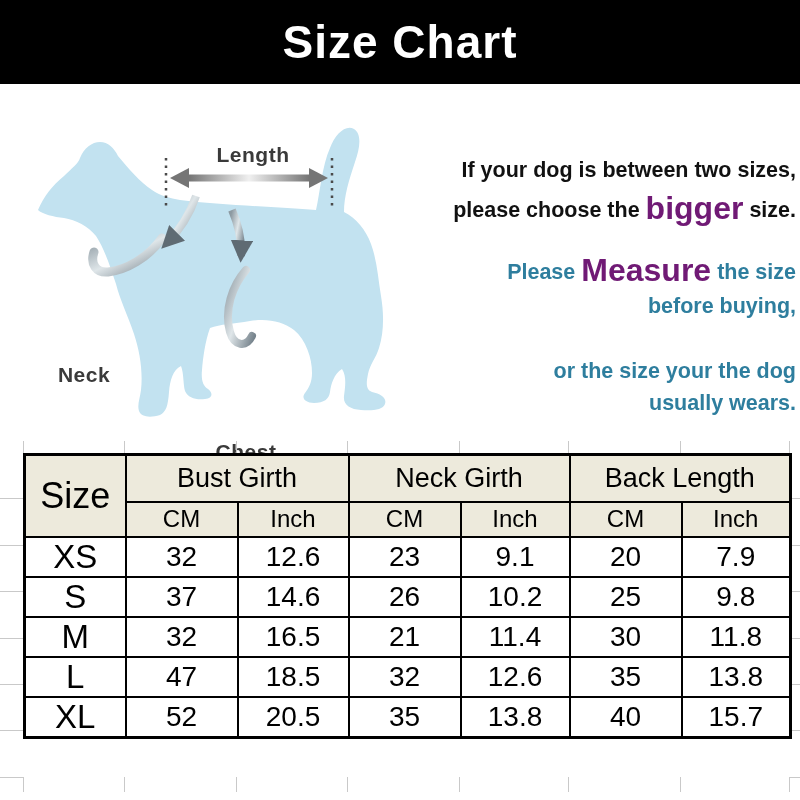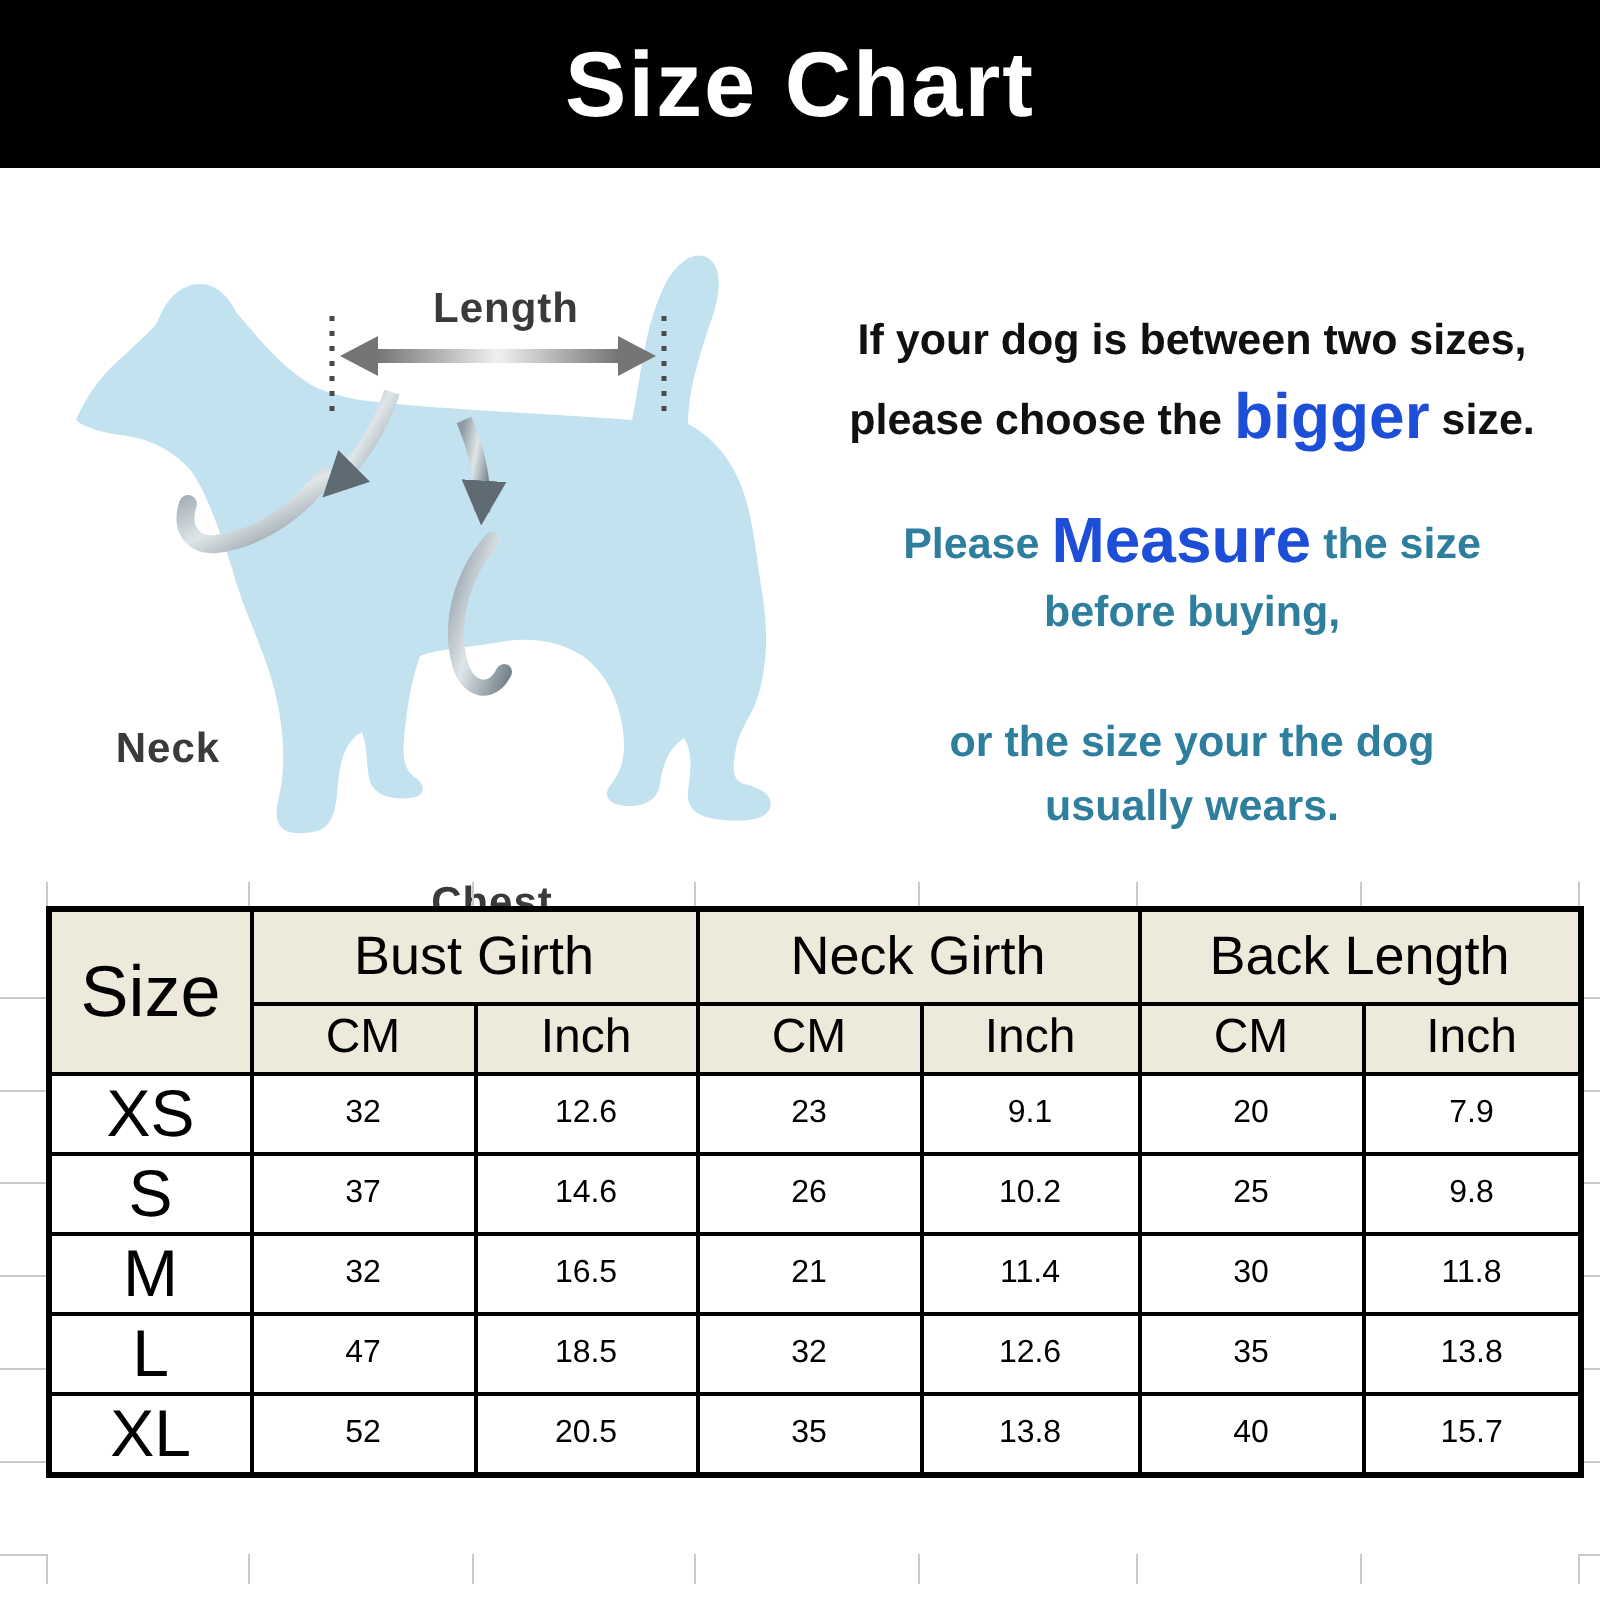--- a/index.html
+++ b/index.html
@@ -15,47 +15,47 @@
   
   .dog-wrap { position:absolute; left:0; top:100px; width:400px; height:335px; }
   .diagram-label { position:absolute; width:120px; text-align:center;
                    font-size:21px; font-weight:bold; color:#3a3a3a; letter-spacing:0.5px; }
   .lbl-length { left:193px; top:143px; }
   .lbl-neck   { left:24px;  top:363px; }
   .lbl-chest  { left:186px; top:440px; }
 
   
   .advice { position:absolute; left:396px; top:0; width:400px; height:440px; }
-  .adv-line { position:absolute; width:100%; text-align:center; font-weight:bold;
+  .adv-line { position:absolute; width:100%; text-align:right; font-weight:bold;
               font-size:21.5px; color:#111111; white-space:nowrap; }
   .adv-l1 { top:158px; }
   .adv-l2 { top:190px; }
   .adv-l3 { top:252px; }
   .adv-l4 { top:294px; }
   .adv-l5 { top:327px; font-size:22px; }
   .adv-l6 { top:359px; }
   .adv-l7 { top:391px; }
   .teal { color:#2e7e9e; }
-  .big-pink { color:#1d4ed8; font-size:32px; margin:0 6px; vertical-align:-2px; }
+  .big-pink { color:#701a75; font-size:32px; margin:0 6px; vertical-align:-2px; }
 
   
   .size-table { position:absolute; left:23px; top:453px; border-collapse:collapse;
                 table-layout:fixed; width:766px; }
   .size-table td, .size-table th { border:2px solid #000000; text-align:center;
                 vertical-align:middle; font-weight:normal; color:#000000; padding:0; }
   .size-table { border:3px solid #000000; }
   tr.hrow1 { height:47px; }
   tr.hrow2 { height:35px; }
   .size-table tbody tr { height:31px; }
   .hdr { background:#edeadc; }
   .corner-cell { font-size:36px; }
   .group-cell  { font-size:27px; }
   .sub-cell    { font-size:24px; }
   .sizecol     { font-size:33px; }
-  .numcell     { font-size:16px;margin-top:41px; }
+  .numcell     { font-size:28px;margin-top:41px; }
 
   
   .vstub { position:absolute; width:1px; height:13px; background:#c9c9c9; }
   .vstub.top { top:441px; } .vstub.bot { top:777px; height:15px; }
   .hmargin { position:absolute; top:453px; width:23px; height:325px;
              background:repeating-linear-gradient(to bottom, transparent 0px,
                transparent 45.4px, #c9c9c9 45.4px, #c9c9c9 46.4px); }
   .hmargin.left { left:0; } .hmargin.right { left:789px; width:11px; }
 </style>
 </head>

